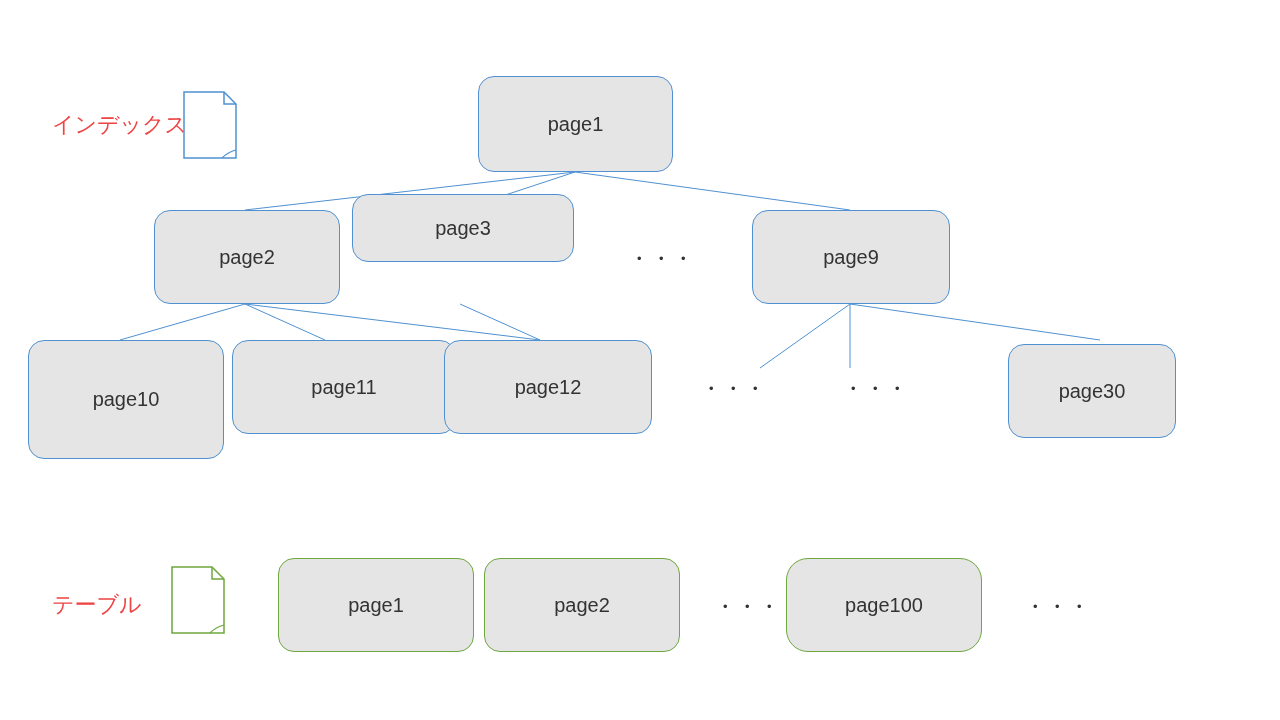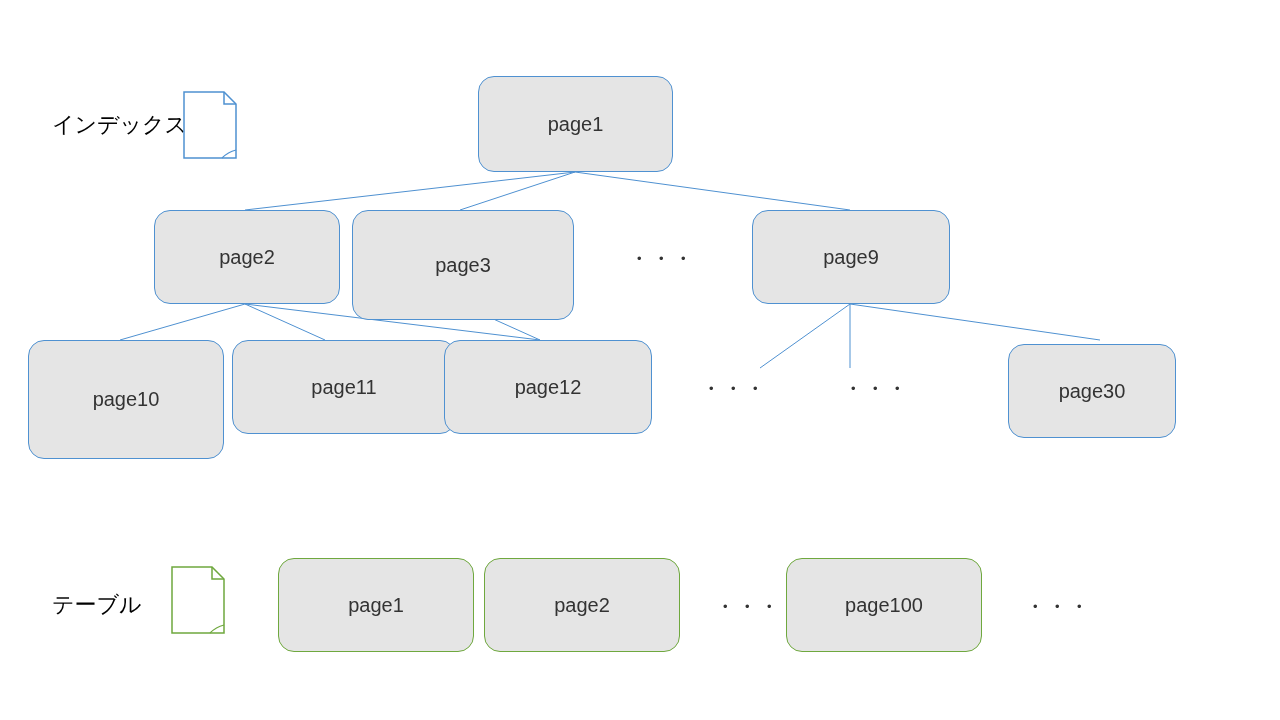--- a/index.html
+++ b/index.html
@@ -22,21 +22,21 @@
     align-items: center;
     justify-content: center;
     background: #e5e5e5;
     box-sizing: border-box;
   }
   .node.blue { border-color: #4f91d1; }
   .node.green { border-color: #6fa83e; }
   .label {
     position: absolute;
     font-size: 22px;
-    color: #000000;
+    color: #ef4444;
   }
   .dots {
     position: absolute;
     font-size: 22px;
     color: #333;
   }
   .page-icon {
     position: absolute;
     width: 60px;
     height: 72px;
@@ -82,21 +82,21 @@
   <path d="M42 68 Q48 62 56 60" stroke="#4f91d1" stroke-width="1.2" fill="none"></path>
 </svg>
 
 <div class="node blue" style="left:478px; top:76px; width:195px; height:96px;">
   <span>page1</span>
 </div>
 
 <div class="node blue" style="left:154px; top:210px; width:186px; height:94px;">
   <span>page2</span>
 </div>
-<div class="node blue" style="left:352px; top:210px; width:222px; height:110px;">
+<div class="node blue" style="left:352px; top:194px; width:222px; height:68px;">
   <span>page3</span>
 </div>
 <div class="dots" style="left:628px; top:244px;">・・・</div>
 <div class="node blue" style="left:752px; top:210px; width:198px; height:94px;">
   <span>page9</span>
 </div>
 
 <div class="node blue" style="left:28px; top:340px; width:196px; height:119px;">
   <span>page10</span>
 </div>
@@ -120,16 +120,16 @@
   <path d="M42 68 Q48 62 56 60" stroke="#6fa83e" stroke-width="1.2" fill="none"></path>
 </svg>
 
 <div class="node green" style="left:278px; top:558px; width:196px; height:94px;">
   <span>page1</span>
 </div>
 <div class="node green" style="left:484px; top:558px; width:196px; height:94px;">
   <span>page2</span>
 </div>
 <div class="dots" style="left:714px; top:592px;">・・・</div>
-<div class="node green" style="left:786px; top:558px; width:196px; height:94px;">
+<div class="node green" style="left:786px; top:558px; width:196px; height:94px;border-radius:22px;">
   <span>page100</span>
 </div>
 <div class="dots" style="left:1024px; top:592px;">・・・</div>
 
 </body></html>

